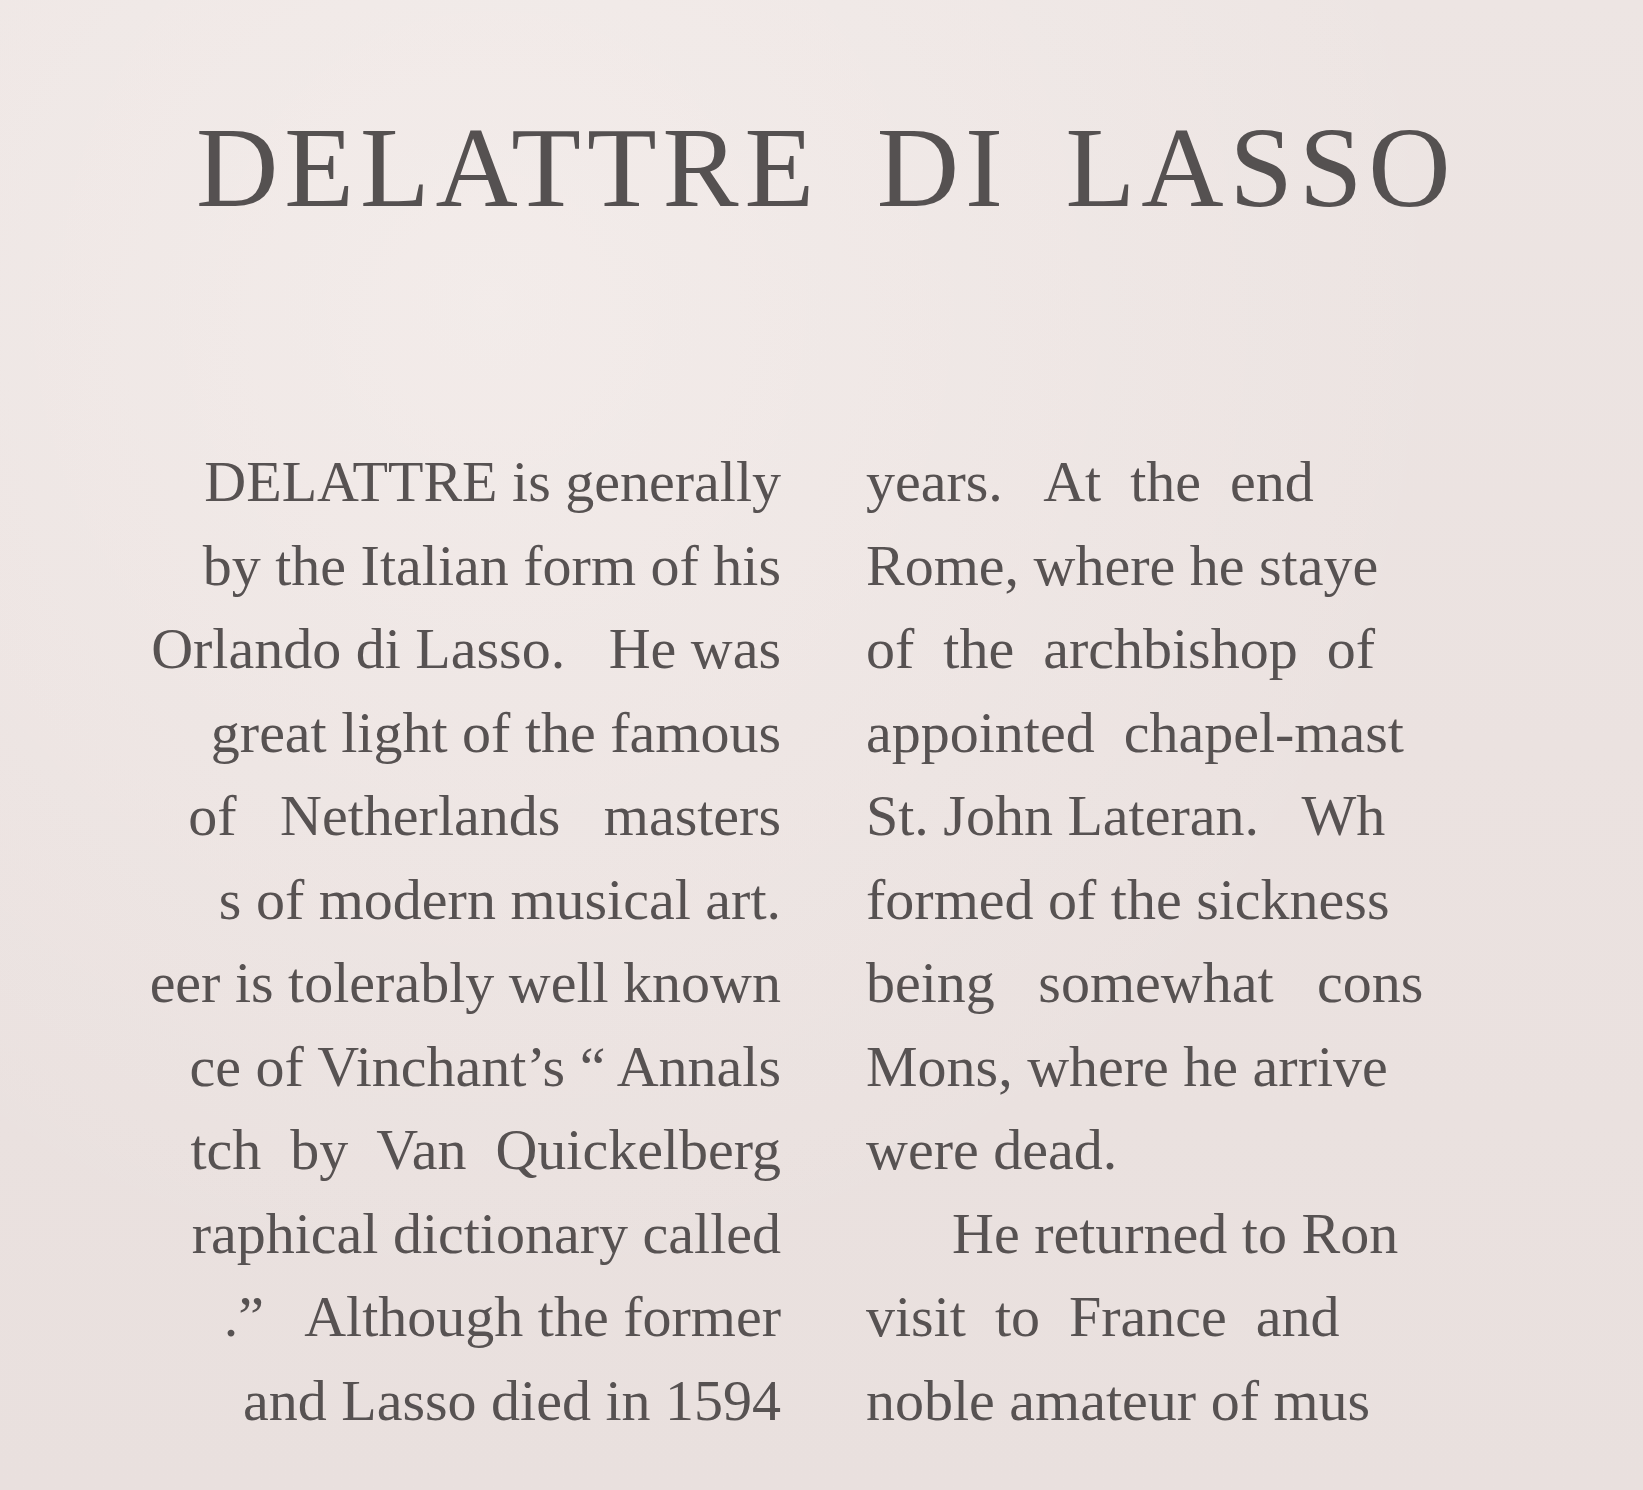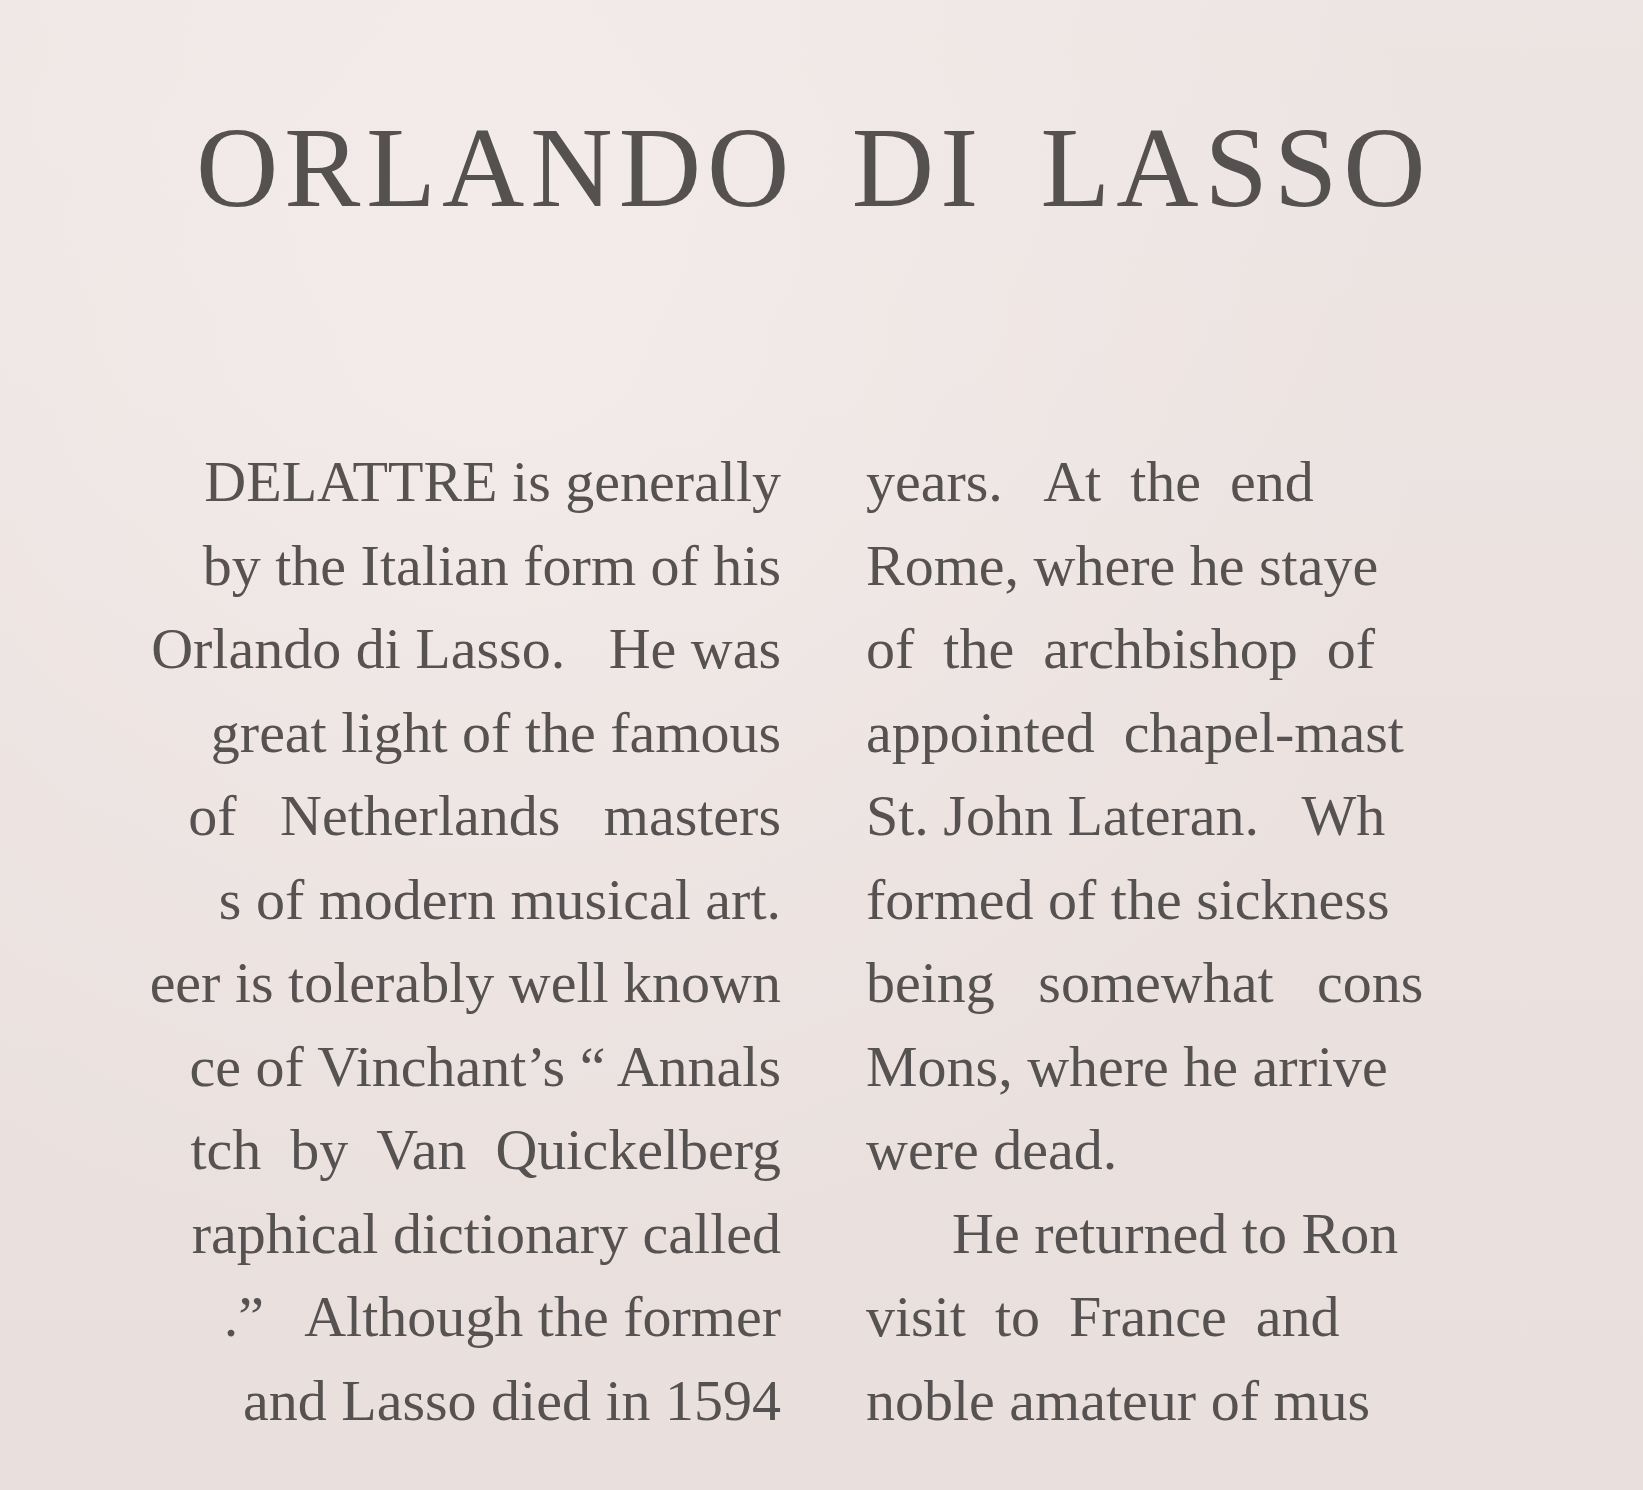--- a/index.html
+++ b/index.html
@@ -65,21 +65,21 @@
     }
     .indent {
       padding-left: 86px;
     }
   </style>
 </head>
 <body>
 
 <div class="page">
 
-  <h1 class="title">ORLANDO  DI  LASSO</h1>
+  <h1 class="title">DELATTRE  DI  LASSO</h1>
 
   <div class="col col-left">
     <span class="line">DELATTRE is generally</span>
     <span class="line">by the Italian form of his</span>
     <span class="line">Orlando di Lasso.   He was</span>
     <span class="line">great light of the famous</span>
     <span class="line">of   Netherlands   masters</span>
     <span class="line">s of modern musical art.</span>
     <span class="line">eer is tolerably well known</span>
     <span class="line">ce of Vinchant’s “ Annals</span>

